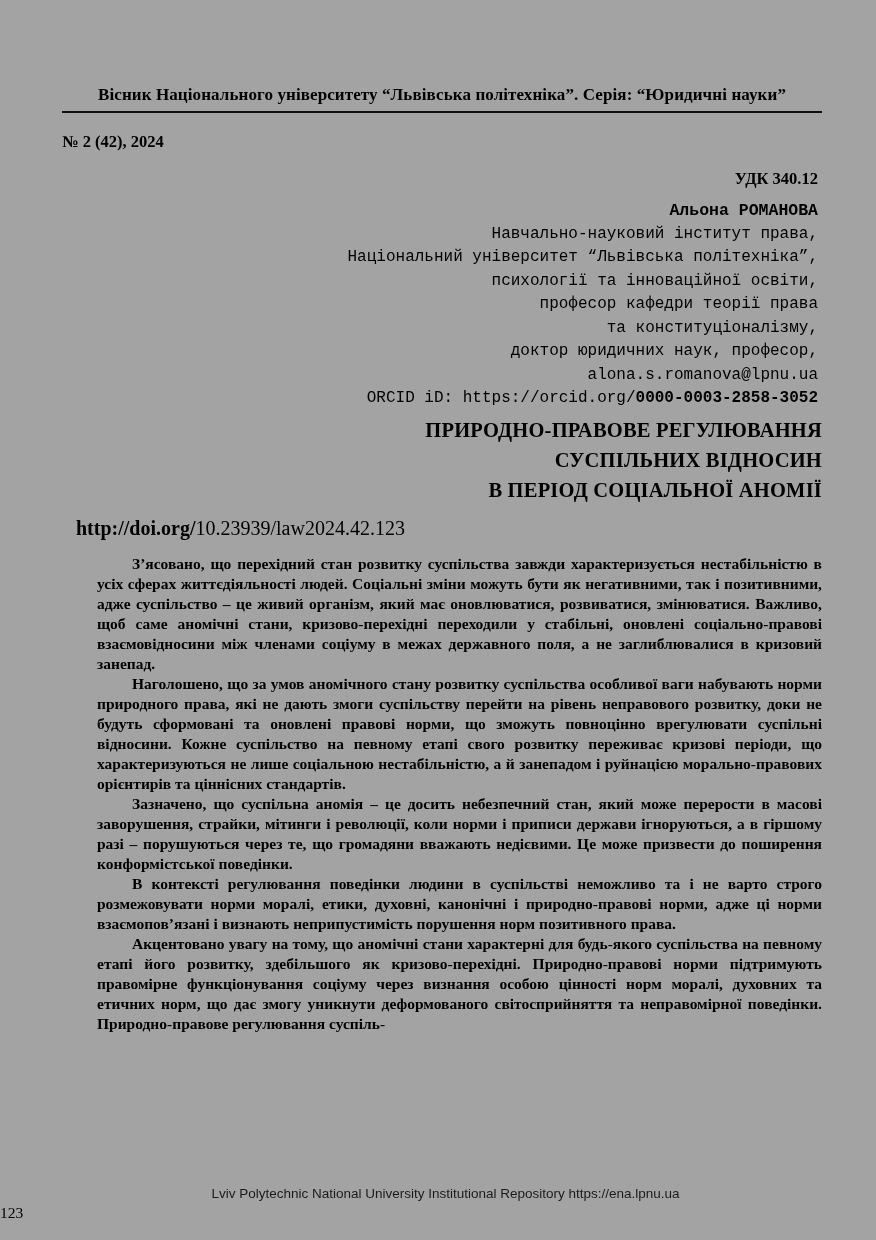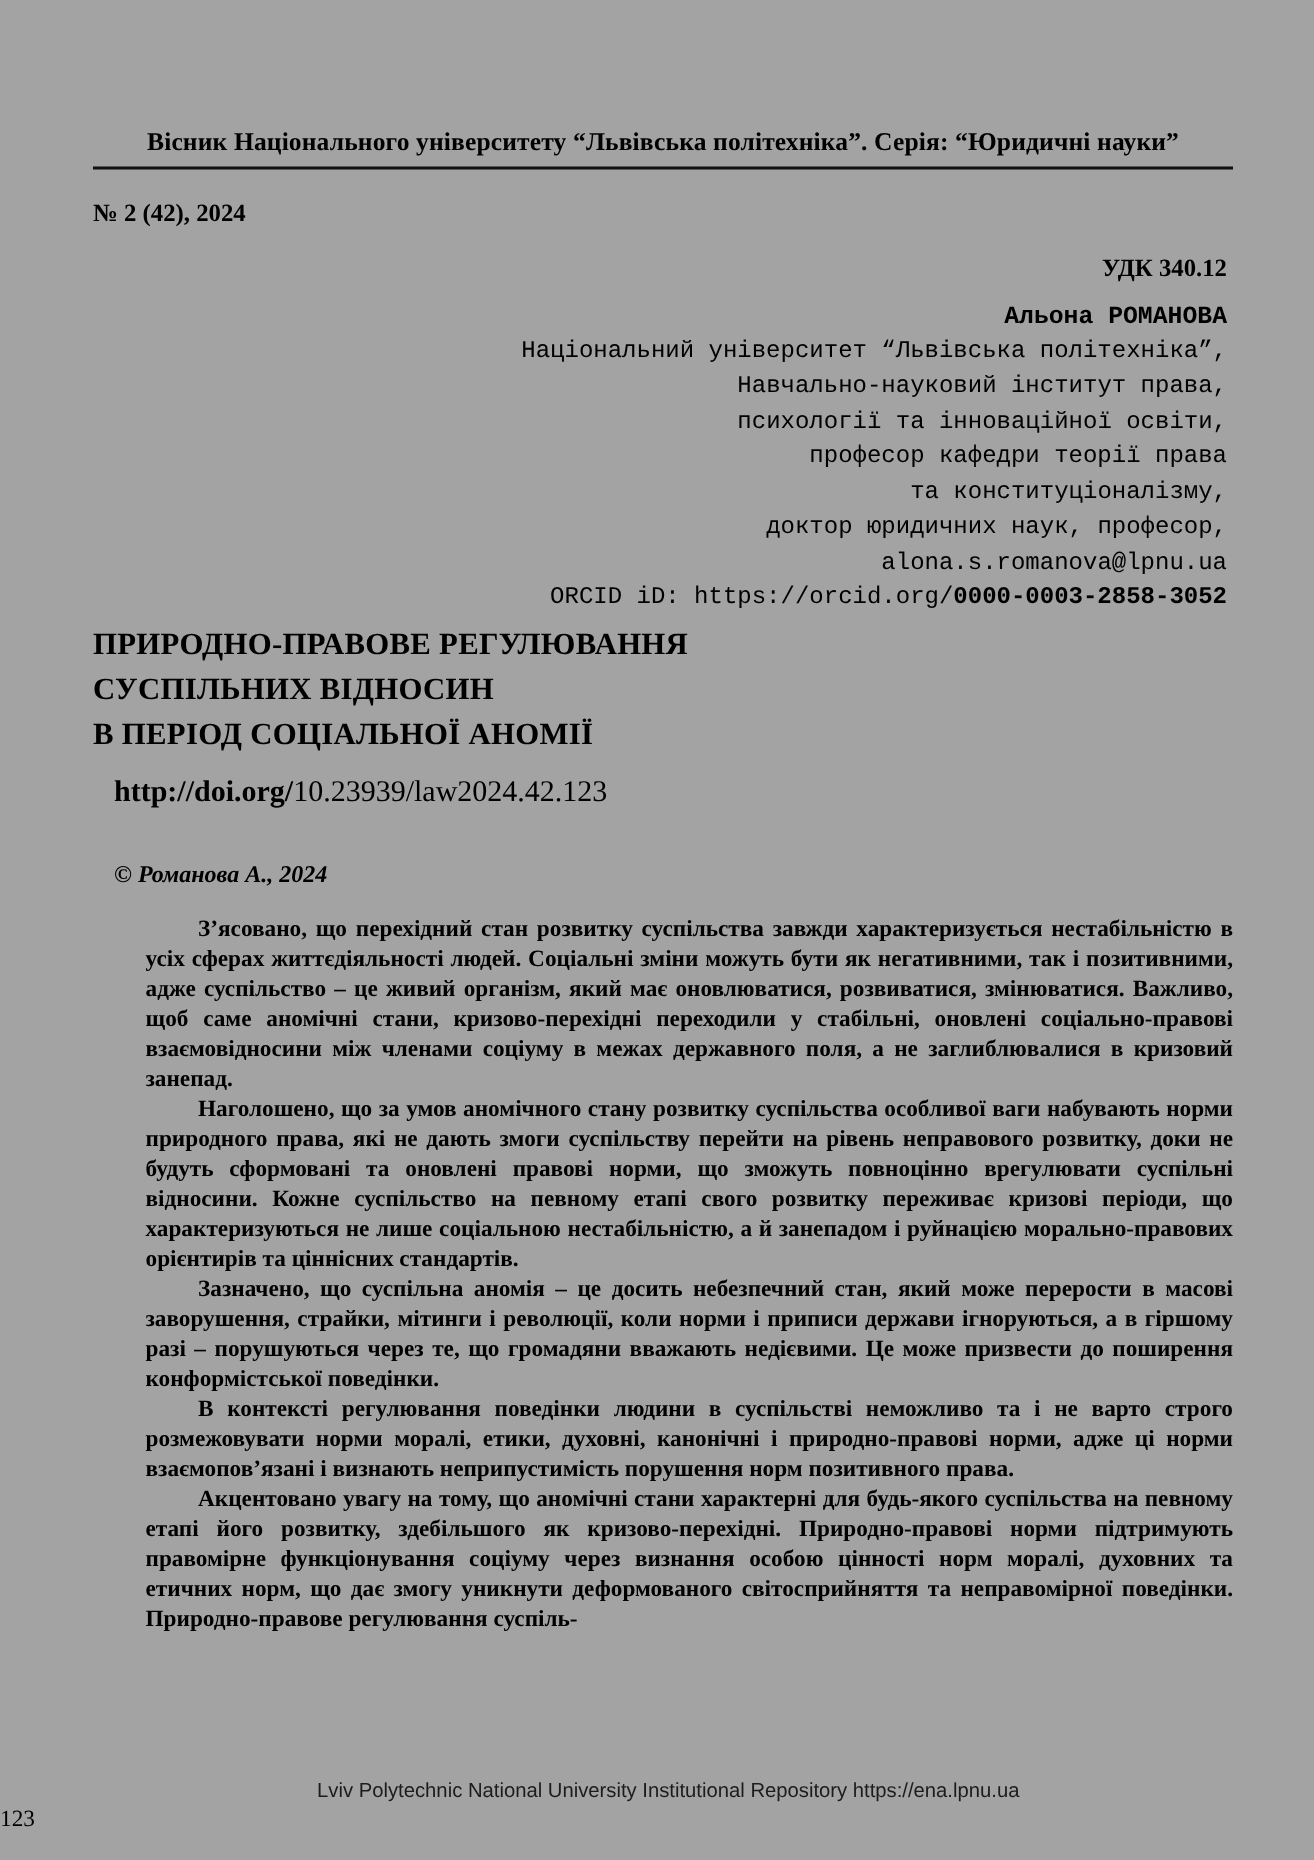--- a/index.html
+++ b/index.html
@@ -60,21 +60,21 @@
   .author-name {
     font-weight: 700;
     font-size: 16.5px;
   }
   .aff-line { font-weight: 400; }
   .orcid-strong { font-weight: 700; }
 
   
   .article-title {
     margin-top: 4px;
-    text-align: left;
+    text-align: right;
     font-weight: 700;
     font-size: 20.5px;
     line-height: 30px;
     letter-spacing: 0.2px;
   }
 
   
   .doi-line {
     margin-top: 10px;
     margin-left: 14px;
@@ -136,43 +136,42 @@
   <header>
     <div class="jh-title">Вісник Національного університету “Львівська політехніка”. Серія: “Юридичні науки”</div>
     <hr class="jh-rule">
     <div class="jh-issue">№ 2 (42), 2024</div>
   </header>
 
   <div class="udc">УДК 340.12</div>
 
   <div class="author-block">
     <div class="author-name">Альона РОМАНОВА</div>
+    <div class="aff-line">Навчально-науковий інститут права,</div>
     <div class="aff-line">Національний університет “Львівська політехніка”,</div>
-    <div class="aff-line">Навчально-науковий інститут права,</div>
     <div class="aff-line">психології та інноваційної освіти,</div>
     <div class="aff-line">професор кафедри теорії права</div>
     <div class="aff-line">та конституціоналізму,</div>
     <div class="aff-line">доктор юридичних наук, професор,</div>
     <div class="aff-line">alona.s.romanova@lpnu.ua</div>
     <div class="aff-line">
       <span>ORCID iD: https://orcid.org/</span><span class="orcid-strong">0000-0003-2858-3052</span>
     </div>
   </div>
 
   <h1 class="article-title">
     <div>ПРИРОДНО-ПРАВОВЕ РЕГУЛЮВАННЯ</div>
     <div>СУСПІЛЬНИХ ВІДНОСИН</div>
     <div>В ПЕРІОД СОЦІАЛЬНОЇ АНОМІЇ</div>
   </h1>
 
   <div class="doi-line">
     <span class="doi-prefix">http://doi.org/</span><span class="doi-suffix">10.23939/law2024.42.123</span>
   </div>
 
-  <div class="copyright">© Романова А., 2024</div>
 
   <section class="abstract">
     <p>З’ясовано, що перехідний стан розвитку суспільства завжди характеризується нестабільністю в усіх сферах життєдіяльності людей. Соціальні зміни можуть бути як негативними, так і позитивними, адже суспільство – це живий організм, який має оновлюватися, розвиватися, змінюватися. Важливо, щоб саме аномічні стани, кризово-перехідні переходили у стабільні, оновлені соціально-правові взаємовідносини між членами соціуму в межах державного поля, а не заглиблювалися в кризовий занепад.</p>
     <p>Наголошено, що за умов аномічного стану розвитку суспільства особливої ваги набувають норми природного права, які не дають змоги суспільству перейти на рівень неправового розвитку, доки не будуть сформовані та оновлені правові норми, що зможуть повноцінно врегулювати суспільні відносини. Кожне суспільство на певному етапі свого розвитку переживає кризові періоди, що характеризуються не лише соціальною нестабільністю, а й занепадом і руйнацією морально-правових орієнтирів та ціннісних стандартів.</p>
     <p>Зазначено, що суспільна аномія – це досить небезпечний стан, який може перерости в масові заворушення, страйки, мітинги і революції, коли норми і приписи держави ігноруються, а в гіршому разі – порушуються через те, що громадяни вважають недієвими. Це може призвести до поширення конформістської поведінки.</p>
     <p>В контексті регулювання поведінки людини в суспільстві неможливо та і не варто строго розмежовувати норми моралі, етики, духовні, канонічні і природно-правові норми, адже ці норми взаємопов’язані і визнають неприпустимість порушення норм позитивного права.</p>
     <p>Акцентовано увагу на тому, що аномічні стани характерні для будь-якого суспільства на певному етапі його розвитку, здебільшого як кризово-перехідні. Природно-правові норми підтримують правомірне функціонування соціуму через визнання особою цінності норм моралі, духовних та етичних норм, що дає змогу уникнути деформованого світосприйняття та неправомірної поведінки. Природно-правове регулювання суспіль-</p>
   </section>
 
   <div class="page-number">123</div>

